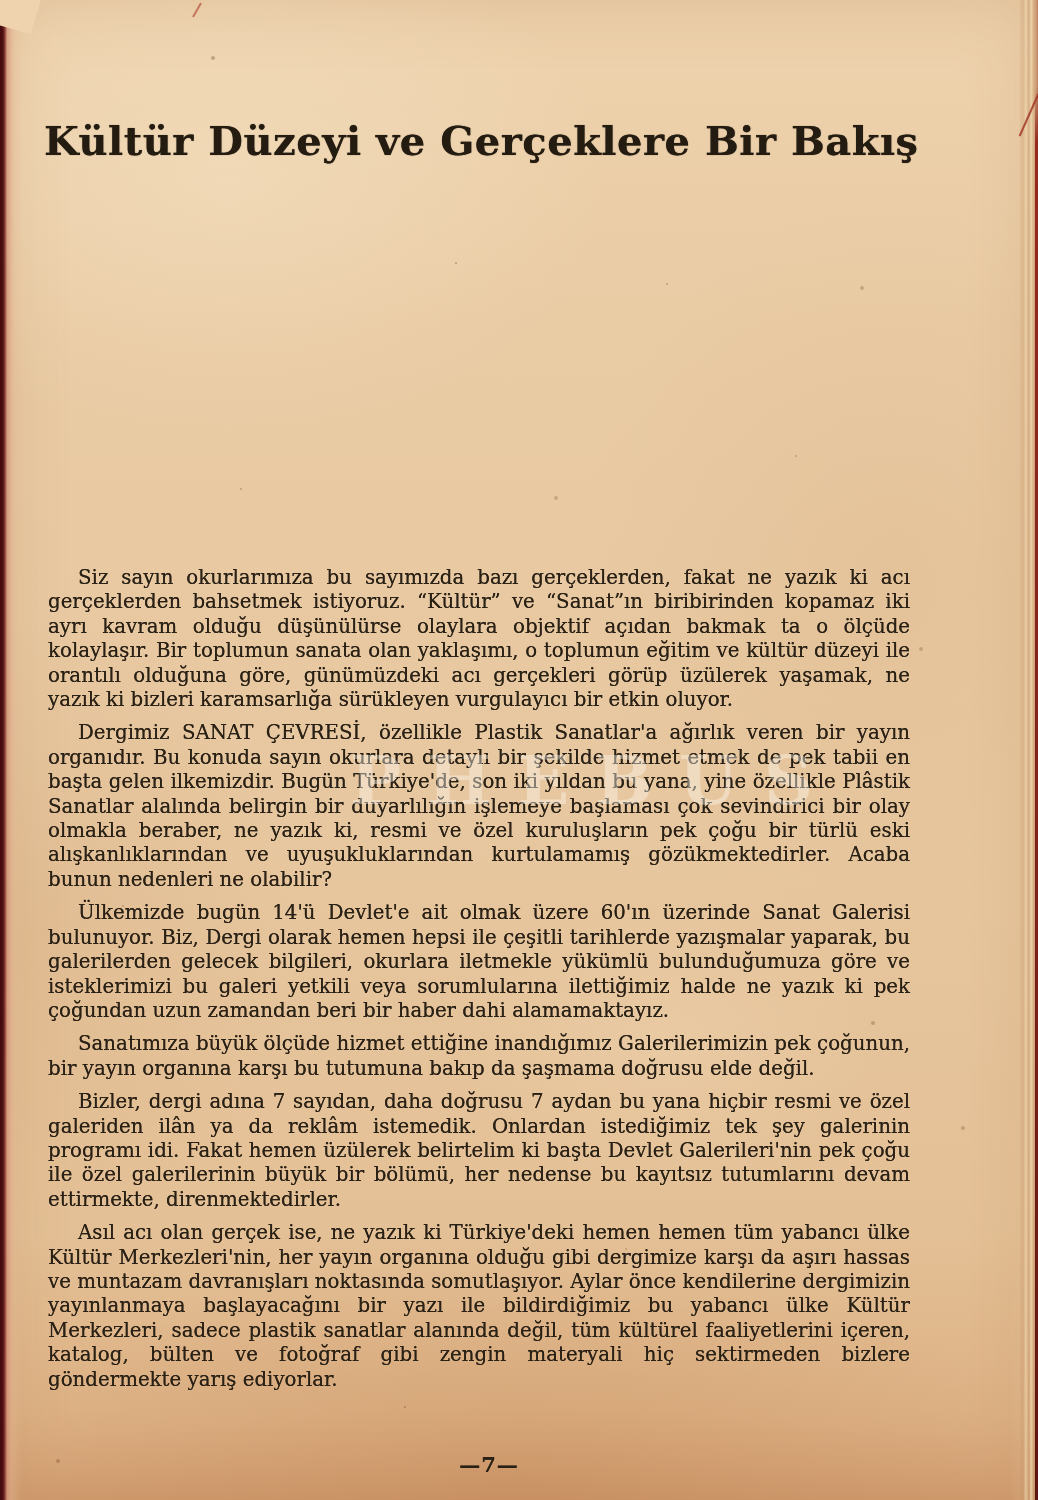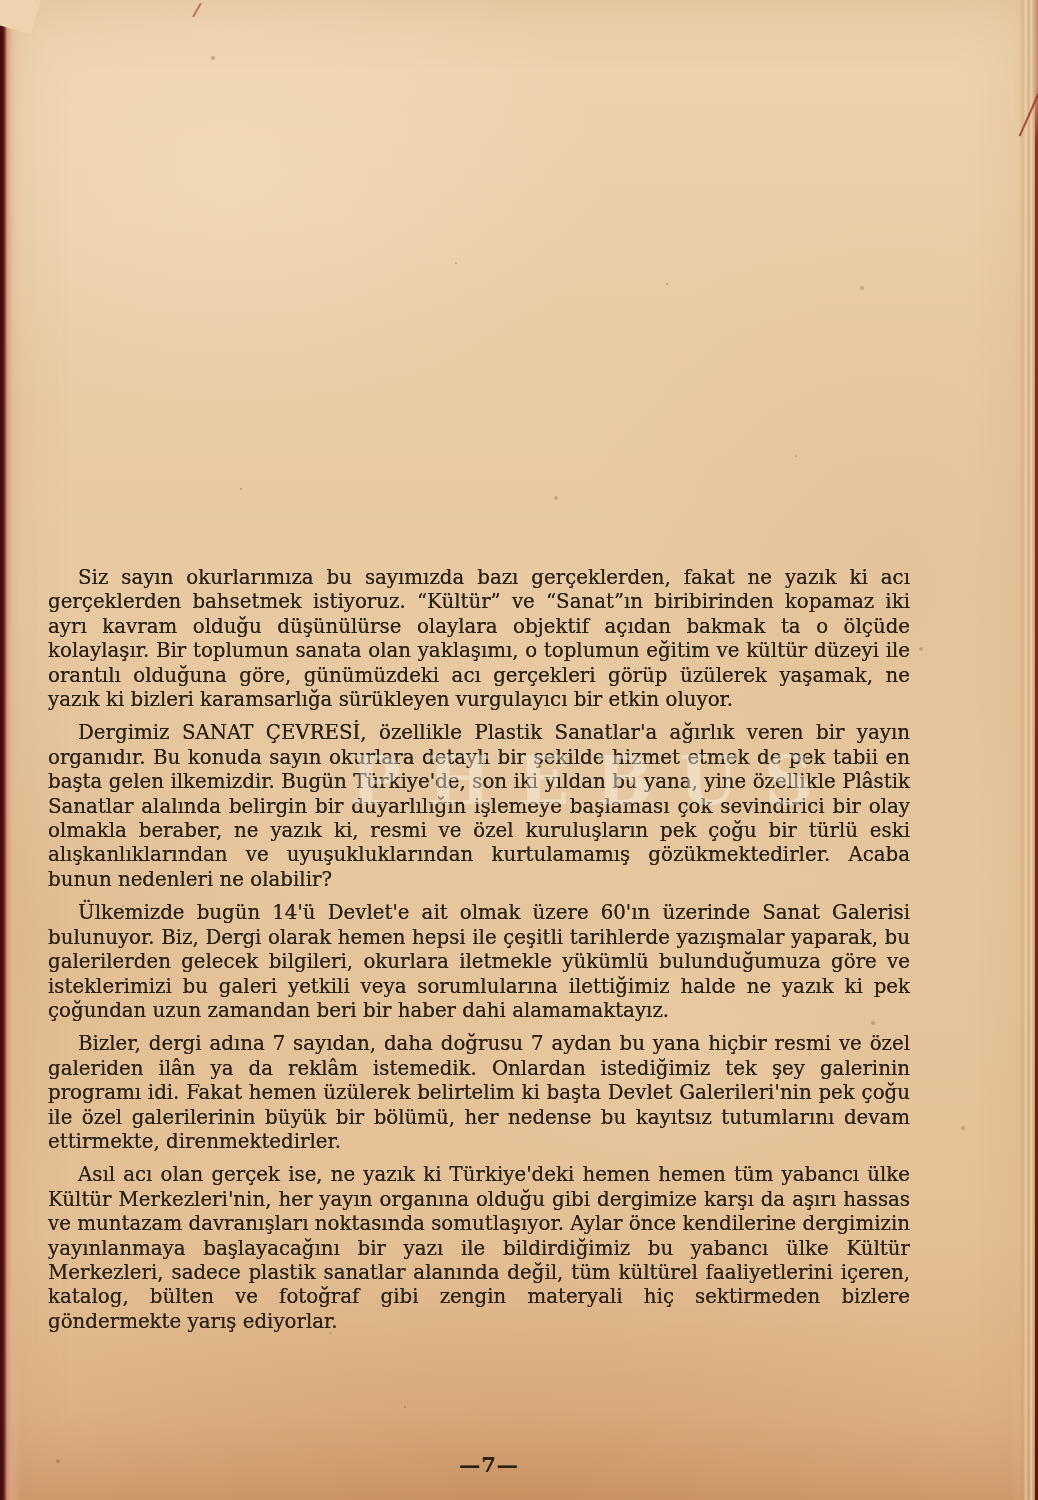--- a/index.html
+++ b/index.html
@@ -90,25 +90,27 @@
     letter-spacing:1px;text-shadow:0 0 0.6px rgba(42,33,22,0.85);
   }
 </style>
 </head>
 <body>
 
 <div class="scan">
 
   <div class="specks"></div>
 
+  <h1 class="title">Kültür Düzeyi ve Gerçeklere Bir Bakış</h1>
 
   <div class="body-block">
     <p>Siz sayın okurlarımıza bu sayımızda bazı gerçeklerden, fakat ne yazık ki acı gerçeklerden bahsetmek istiyoruz. “Kültür” ve “Sanat”ın biribirinden kopamaz iki ayrı kavram olduğu düşünülürse olaylara objektif açıdan bakmak ta o ölçüde kolaylaşır. Bir toplumun sanata olan yaklaşımı, o toplumun eğitim ve kültür düzeyi ile orantılı olduğuna göre, günümüzdeki acı gerçekleri görüp üzülerek yaşamak, ne yazık ki bizleri karamsarlığa sürükleyen vurgulayıcı bir etkin oluyor.</p>
     <p>Dergimiz SANAT ÇEVRESİ, özellikle Plastik Sanatlar'a ağırlık veren bir yayın organıdır. Bu konuda sayın okurlara detaylı bir şekilde hizmet etmek de pek tabii en başta gelen ilkemizdir. Bugün Türkiye'de, son iki yıldan bu yana, yine özellikle Plâstik Sanatlar alalında belirgin bir duyarlılığın işlemeye başlaması çok sevindirici bir olay olmakla beraber, ne yazık ki, resmi ve özel kuruluşların pek çoğu bir türlü eski alışkanlıklarından ve uyuşukluklarından kurtulamamış gözükmektedirler. Acaba bunun nedenleri ne olabilir?</p>
     <p>Ülkemizde bugün 14'ü Devlet'e ait olmak üzere 60'ın üzerinde Sanat Galerisi bulunuyor. Biz, Dergi olarak hemen hepsi ile çeşitli tarihlerde yazışmalar yaparak, bu galerilerden gelecek bilgileri, okurlara iletmekle yükümlü bulunduğumuza göre ve isteklerimizi bu galeri yetkili veya sorumlularına ilettiğimiz halde ne yazık ki pek çoğundan uzun zamandan beri bir haber dahi alamamaktayız.</p>
+    <p>Sanatımıza büyük ölçüde hizmet ettiğine inandığımız Galerilerimizin pek çoğunun, bir yayın organına karşı bu tutumuna bakıp da şaşmama doğrusu elde değil.</p>
     <p>Bizler, dergi adına 7 sayıdan, daha doğrusu 7 aydan bu yana hiçbir resmi ve özel galeriden ilân ya da reklâm istemedik. Onlardan istediğimiz tek şey galerinin programı idi. Fakat hemen üzülerek belirtelim ki başta Devlet Galerileri'nin pek çoğu ile özel galerilerinin büyük bir bölümü, her nedense bu kayıtsız tutumlarını devam ettirmekte, direnmektedirler.</p>
     <p>Asıl acı olan gerçek ise, ne yazık ki Türkiye'deki hemen hemen tüm yabancı ülke Kültür Merkezleri'nin, her yayın organına olduğu gibi dergimize karşı da aşırı hassas ve muntazam davranışları noktasında somutlaşıyor. Aylar önce kendilerine dergimizin yayınlanmaya başlayacağını bir yazı ile bildirdiğimiz bu yabancı ülke Kültür Merkezleri, sadece plastik sanatlar alanında değil, tüm kültürel faaliyetlerini içeren, katalog, bülten ve fotoğraf gibi zengin materyali hiç sektirmeden bizlere göndermekte yarış ediyorlar.</p>
   </div>
 
   <div class="watermark">PHEBUS</div>
 
   <div class="page-number">—7—</div>
 
   <div class="binding"></div>
   <div class="corner-tl"></div>

